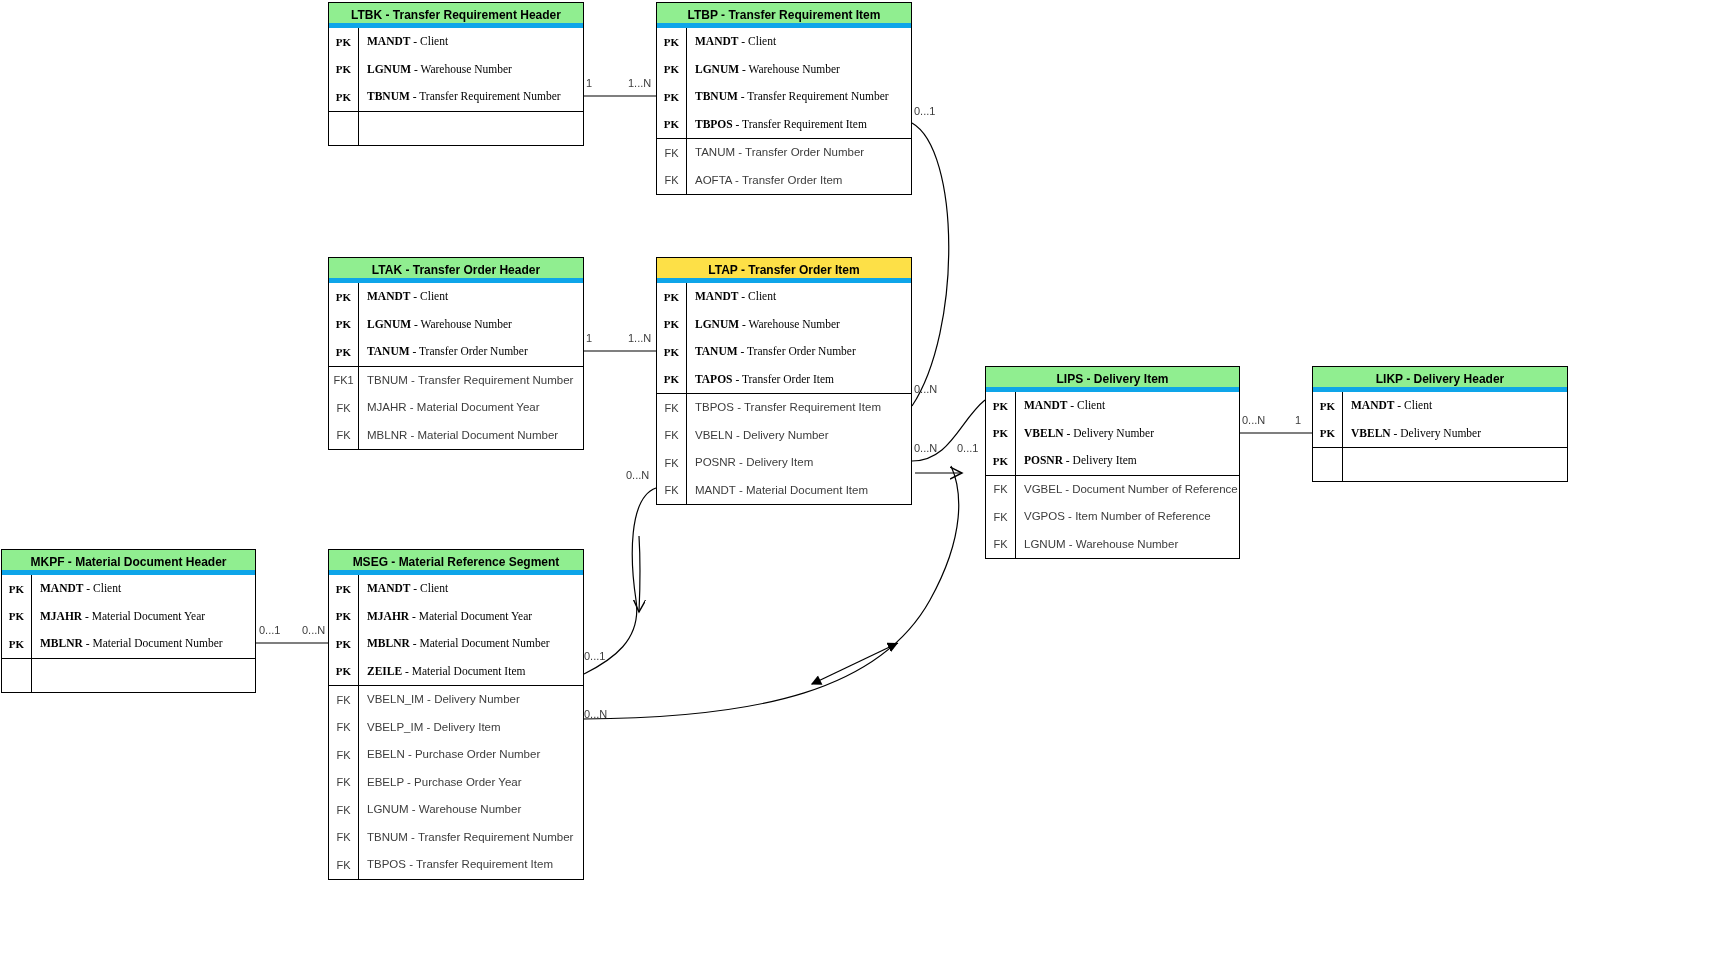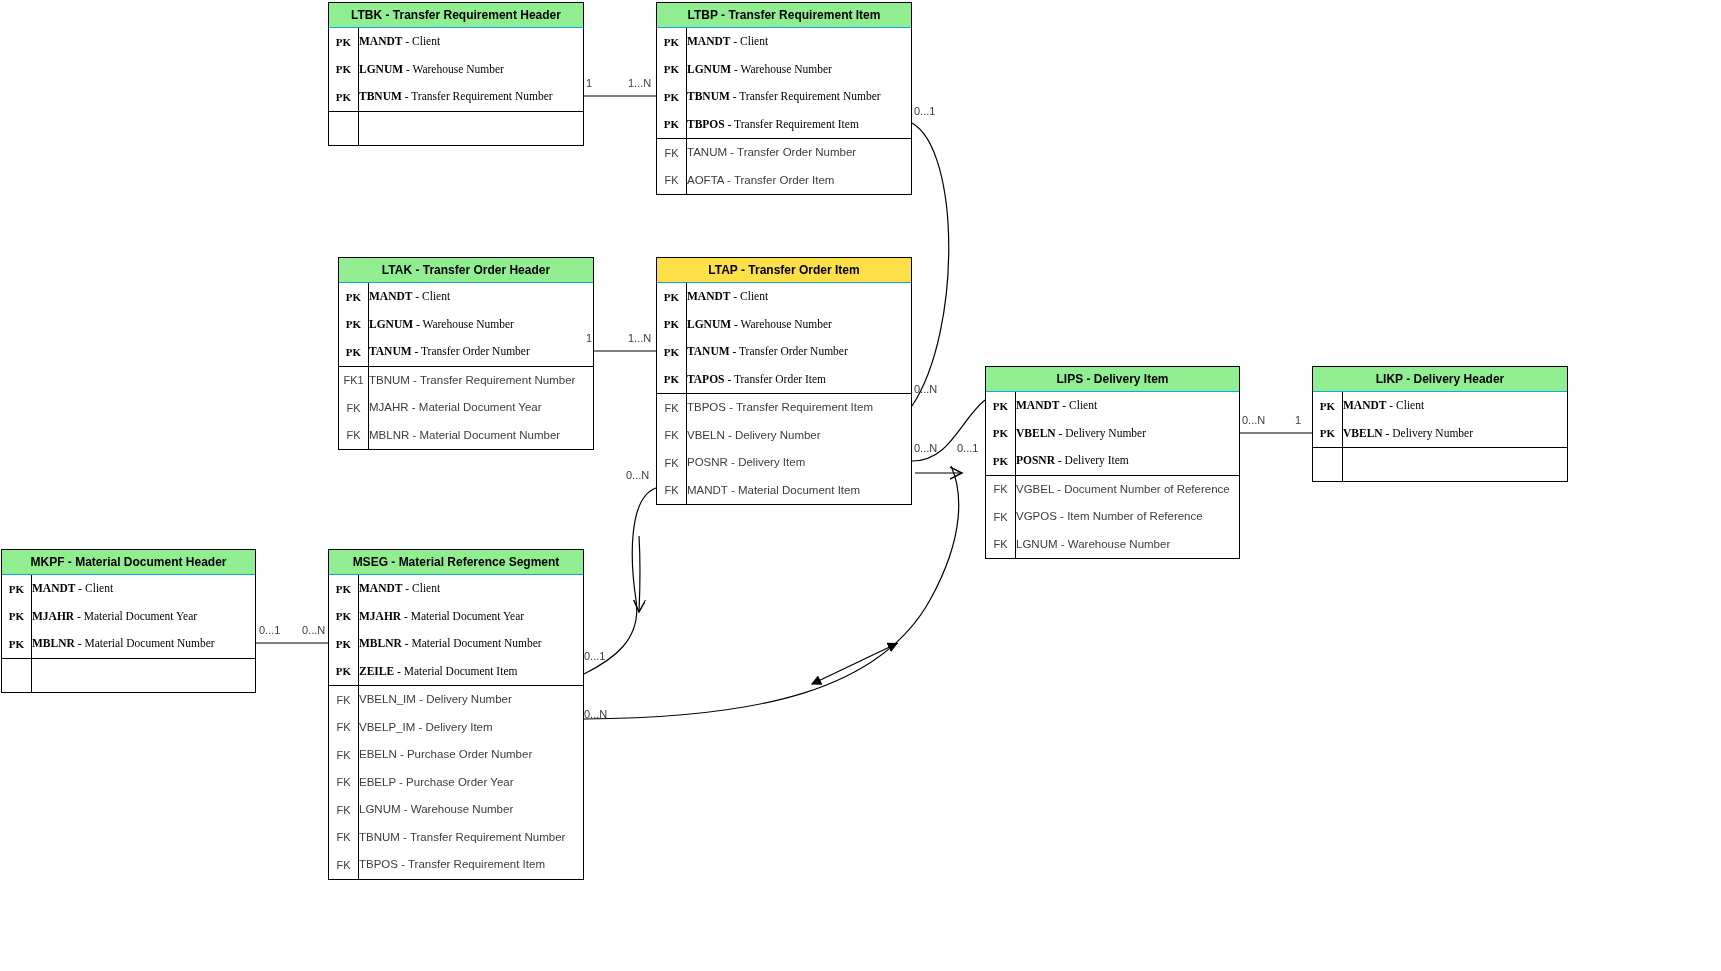--- a/index.html
+++ b/index.html
@@ -34,21 +34,21 @@
     box-sizing: border-box;
     z-index: 5;
   }
   .entity-title {
     height: 25px;
     line-height: 25px;
     text-align: center;
     font-size: 12px;
     font-weight: bold;
     color: #000000;
-    border-bottom: 1px solid #0ea5e9;
+    border-bottom: 5px solid #0ea5e9;
     box-sizing: border-box;
     background: #90ee90;
     white-space: nowrap;
     overflow: hidden;
   }
   .entity-title.hl { background: #fde047; }
   .attr-group {
     box-sizing: border-box;
   }
   .attr-group.pk-group {
@@ -65,20 +65,21 @@
     width: 29px;
     flex: 0 0 29px;
     text-align: center;
     font-size: 11px;
     color: #3c3c3c;
     box-sizing: border-box;
   }
   .attr-name {
     flex: 1 1 auto;
     border-left: 1px solid #000000;
+    padding-left: 8px;
     font-size: 11.5px;
     color: #3c3c3c;
     box-sizing: border-box;
     height: 27.5px;
     line-height: 27.5px;
     white-space: nowrap;
     overflow: hidden;
   }
   .attr-row.pk .attr-key { color: #000000; font-weight: bold; }
   .attr-row.pk .attr-name { color: #000000; }
@@ -198,21 +199,21 @@
         <span class="attr-key">FK</span>
         <span class="attr-name"><b>TANUM</b> - <span>Transfer Order Number</span></span>
       </div>
       <div class="attr-row fk">
         <span class="attr-key">FK</span>
         <span class="attr-name"><b>AOFTA</b> - <span>Transfer Order Item</span></span>
       </div>
     </div>
   </div>
 
-  <div class="entity" style="left:328px; top:257px; width:256px;margin-left:10px;">
+  <div class="entity" style="left:328px; top:257px; width:256px;">
     <div class="entity-title">LTAK - Transfer Order Header</div>
     <div class="attr-group pk-group">
       <div class="attr-row pk">
         <span class="attr-key">PK</span>
         <span class="attr-name"><b>MANDT</b> - <span>Client</span></span>
       </div>
       <div class="attr-row pk">
         <span class="attr-key">PK</span>
         <span class="attr-name"><b>LGNUM</b> - <span>Warehouse Number</span></span>
       </div>

